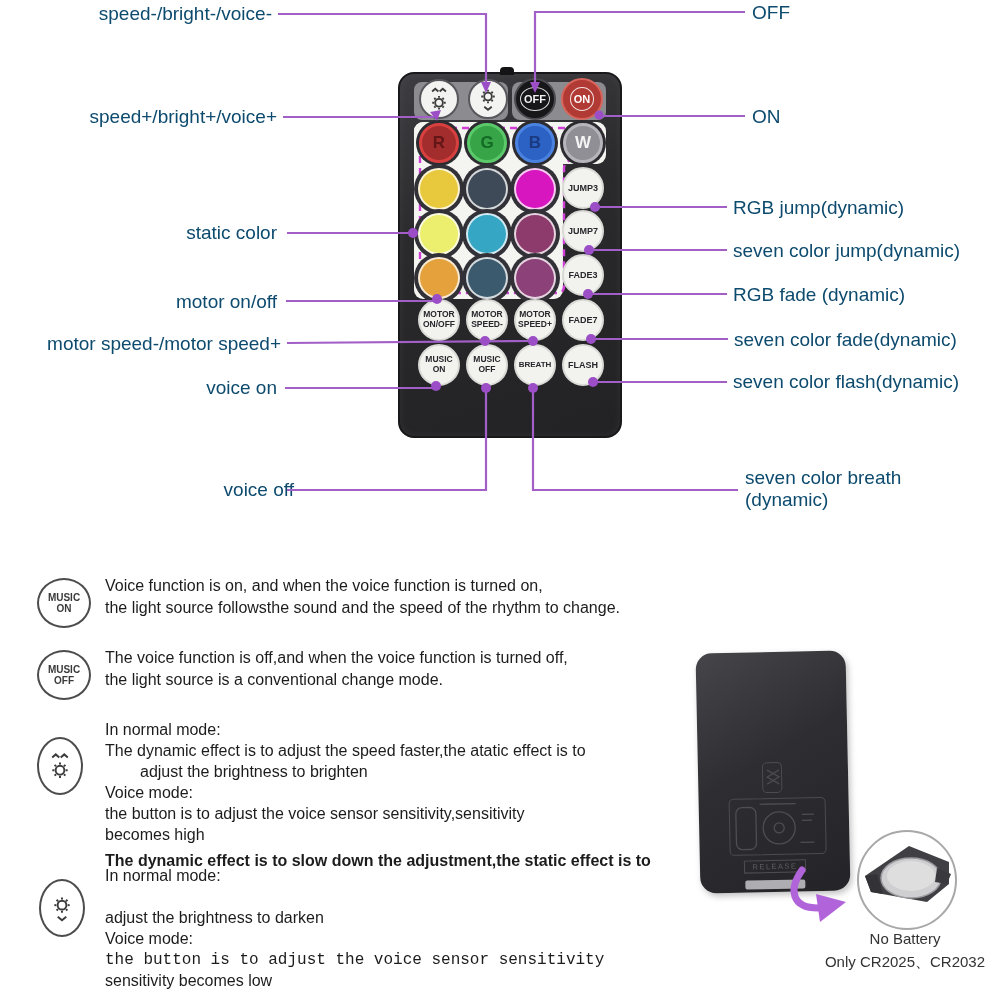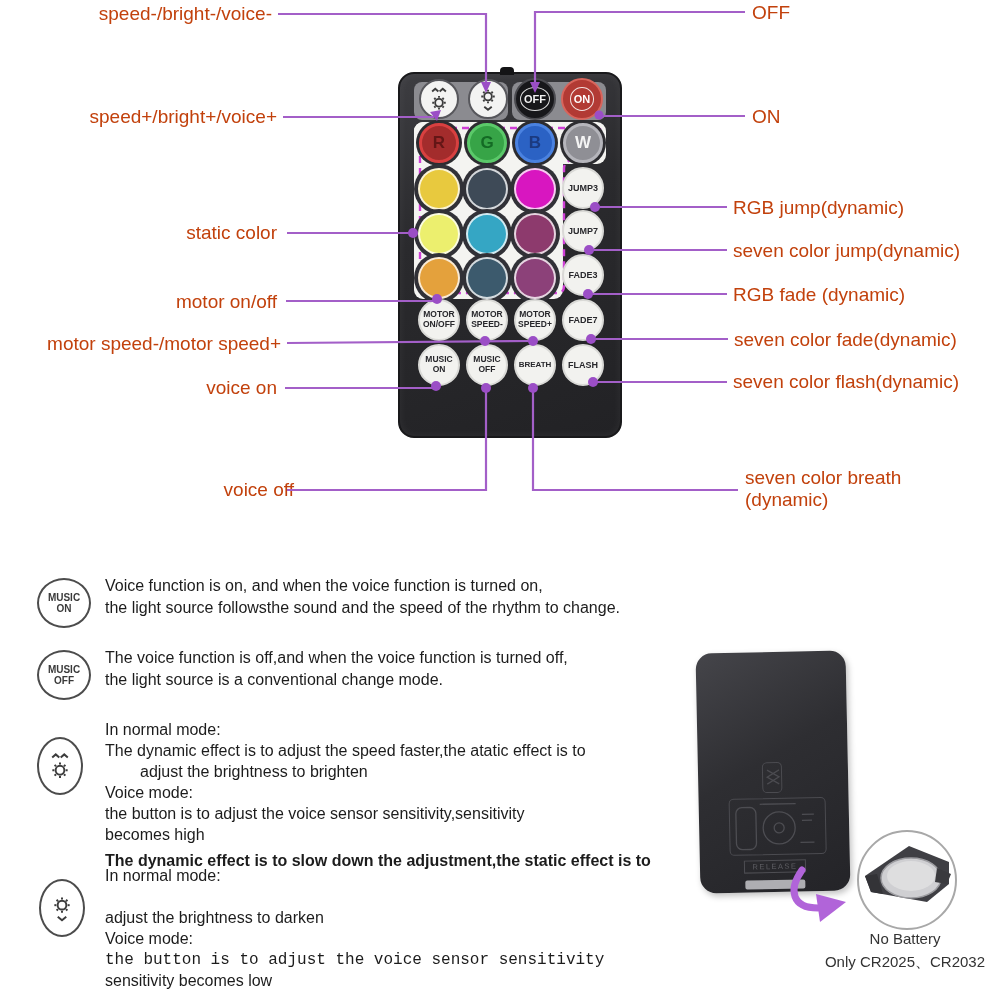--- a/index.html
+++ b/index.html
@@ -1,19 +1,19 @@
 <!DOCTYPE html>
 <html><head>
 <meta charset="utf-8">
 <style>
   html,body{margin:0;padding:0;}
   body{width:1000px;height:996px;position:relative;background:#ffffff;
        font-family:"Liberation Sans", sans-serif;color:#1b1b1b;overflow:hidden;}
   
-  .lbl{position:absolute;font-size:19px;color:#c2410c;white-space:nowrap;}
+  .lbl{position:absolute;font-size:19px;color:#0c4a6e;white-space:nowrap;}
   .lbl.r{text-align:right;}
   
   #remote-front{position:absolute;left:398px;top:72px;width:224px;height:366px;
     background:linear-gradient(160deg,#3d3d41 0%,#2a2a2d 40%,#222225 100%);
     border-radius:16px;border:2px solid #19191b;box-sizing:border-box;
     box-shadow:inset 0 0 10px rgba(255,255,255,.06);}
   .ir-bump{position:absolute;left:100px;top:-7px;width:14px;height:8px;background:#141416;border-radius:4px 4px 0 0;}
   .gray-panel{position:absolute;top:8px;width:94px;height:38px;background:#8b8b90;border-radius:8px;}
   .white-panel{position:absolute;background:#f4f4f1;border-radius:9px;}
   .btn{position:absolute;border-radius:50%;display:flex;align-items:center;justify-content:center;box-sizing:border-box;}

